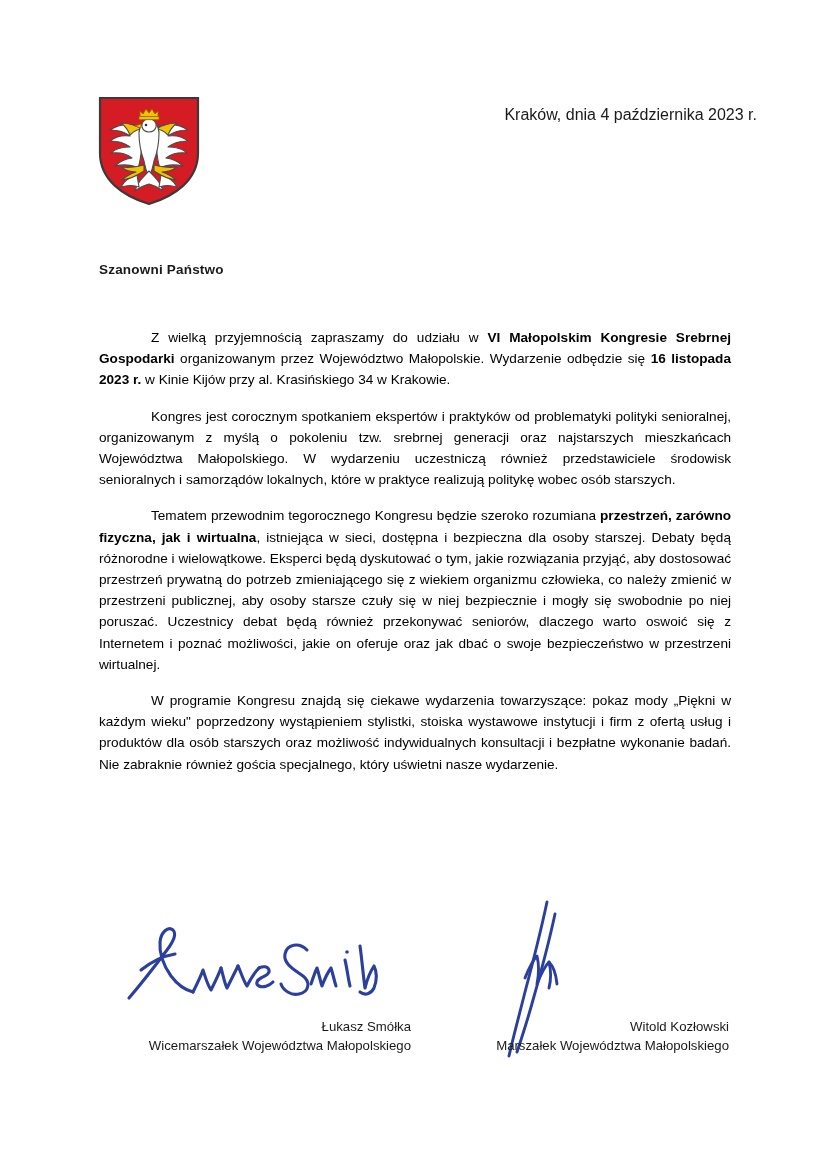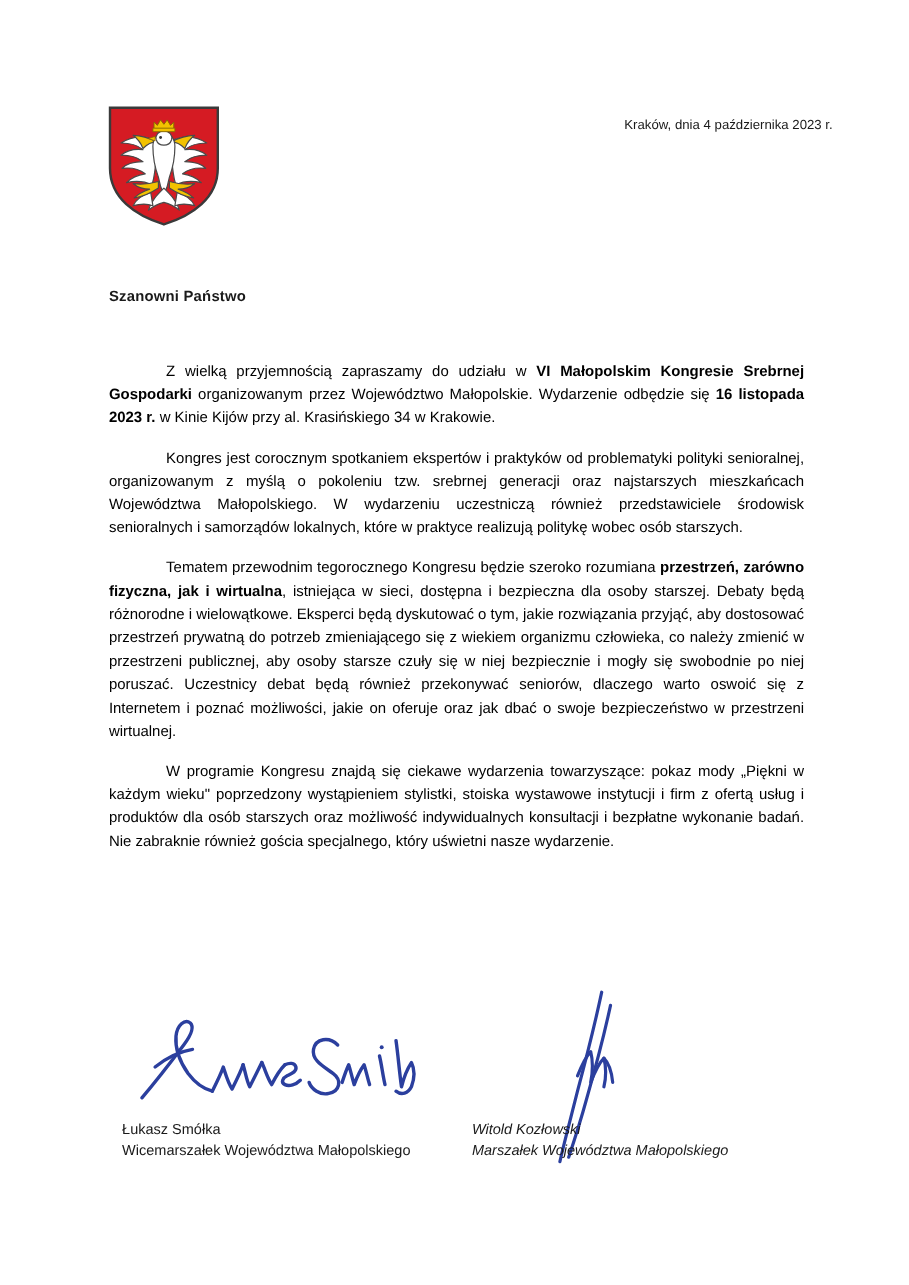--- a/index.html
+++ b/index.html
@@ -48,21 +48,21 @@
     line-height: 1.52;
     letter-spacing: 0.1px;
     color: #141414;
   }
   .org-block div { white-space: nowrap; }
 
   .datestamp {
     position: absolute;
     right: 0;
     top: 11px;
-    font-size: 12px;
+    font-size: 16px;
     font-weight: normal;
     color: #1a1a1a;
     white-space: nowrap;
   }
 
   
   .salutation {
     position: absolute;
     left: 99px;
     top: 262px;
@@ -100,38 +100,38 @@
     width: 632px;
     height: 165px;
   }
   .sig-col {
     position: absolute;
     top: 0;
     width: 300px;
     height: 165px;
   }
   .sig-col.left  { left: 12px; }
-  .sig-col.right { left: 330px; font-style: italic; }
+  .sig-col.right { left: 330px; }
 
   .sig-ink {
     position: absolute;
     left: 0;
     top: 0;
     width: 300px;
     height: 128px;
     pointer-events: none;
   }
   .sig-ink svg { display: block; width: 300px; height: 128px; }
 
   .sig-caption {
     position: absolute;
     left: 0;
     top: 118px;
     width: 300px;
-    text-align: left;
+    text-align: right;
     font-size: 13.2px;
     line-height: 18.5px;
     color: #1a1a1a;
   }
   .sig-caption .sig-name { display: block; }
   .sig-caption .sig-title { display: block; }
 
   
   .sig-overlay {
     position: absolute;

